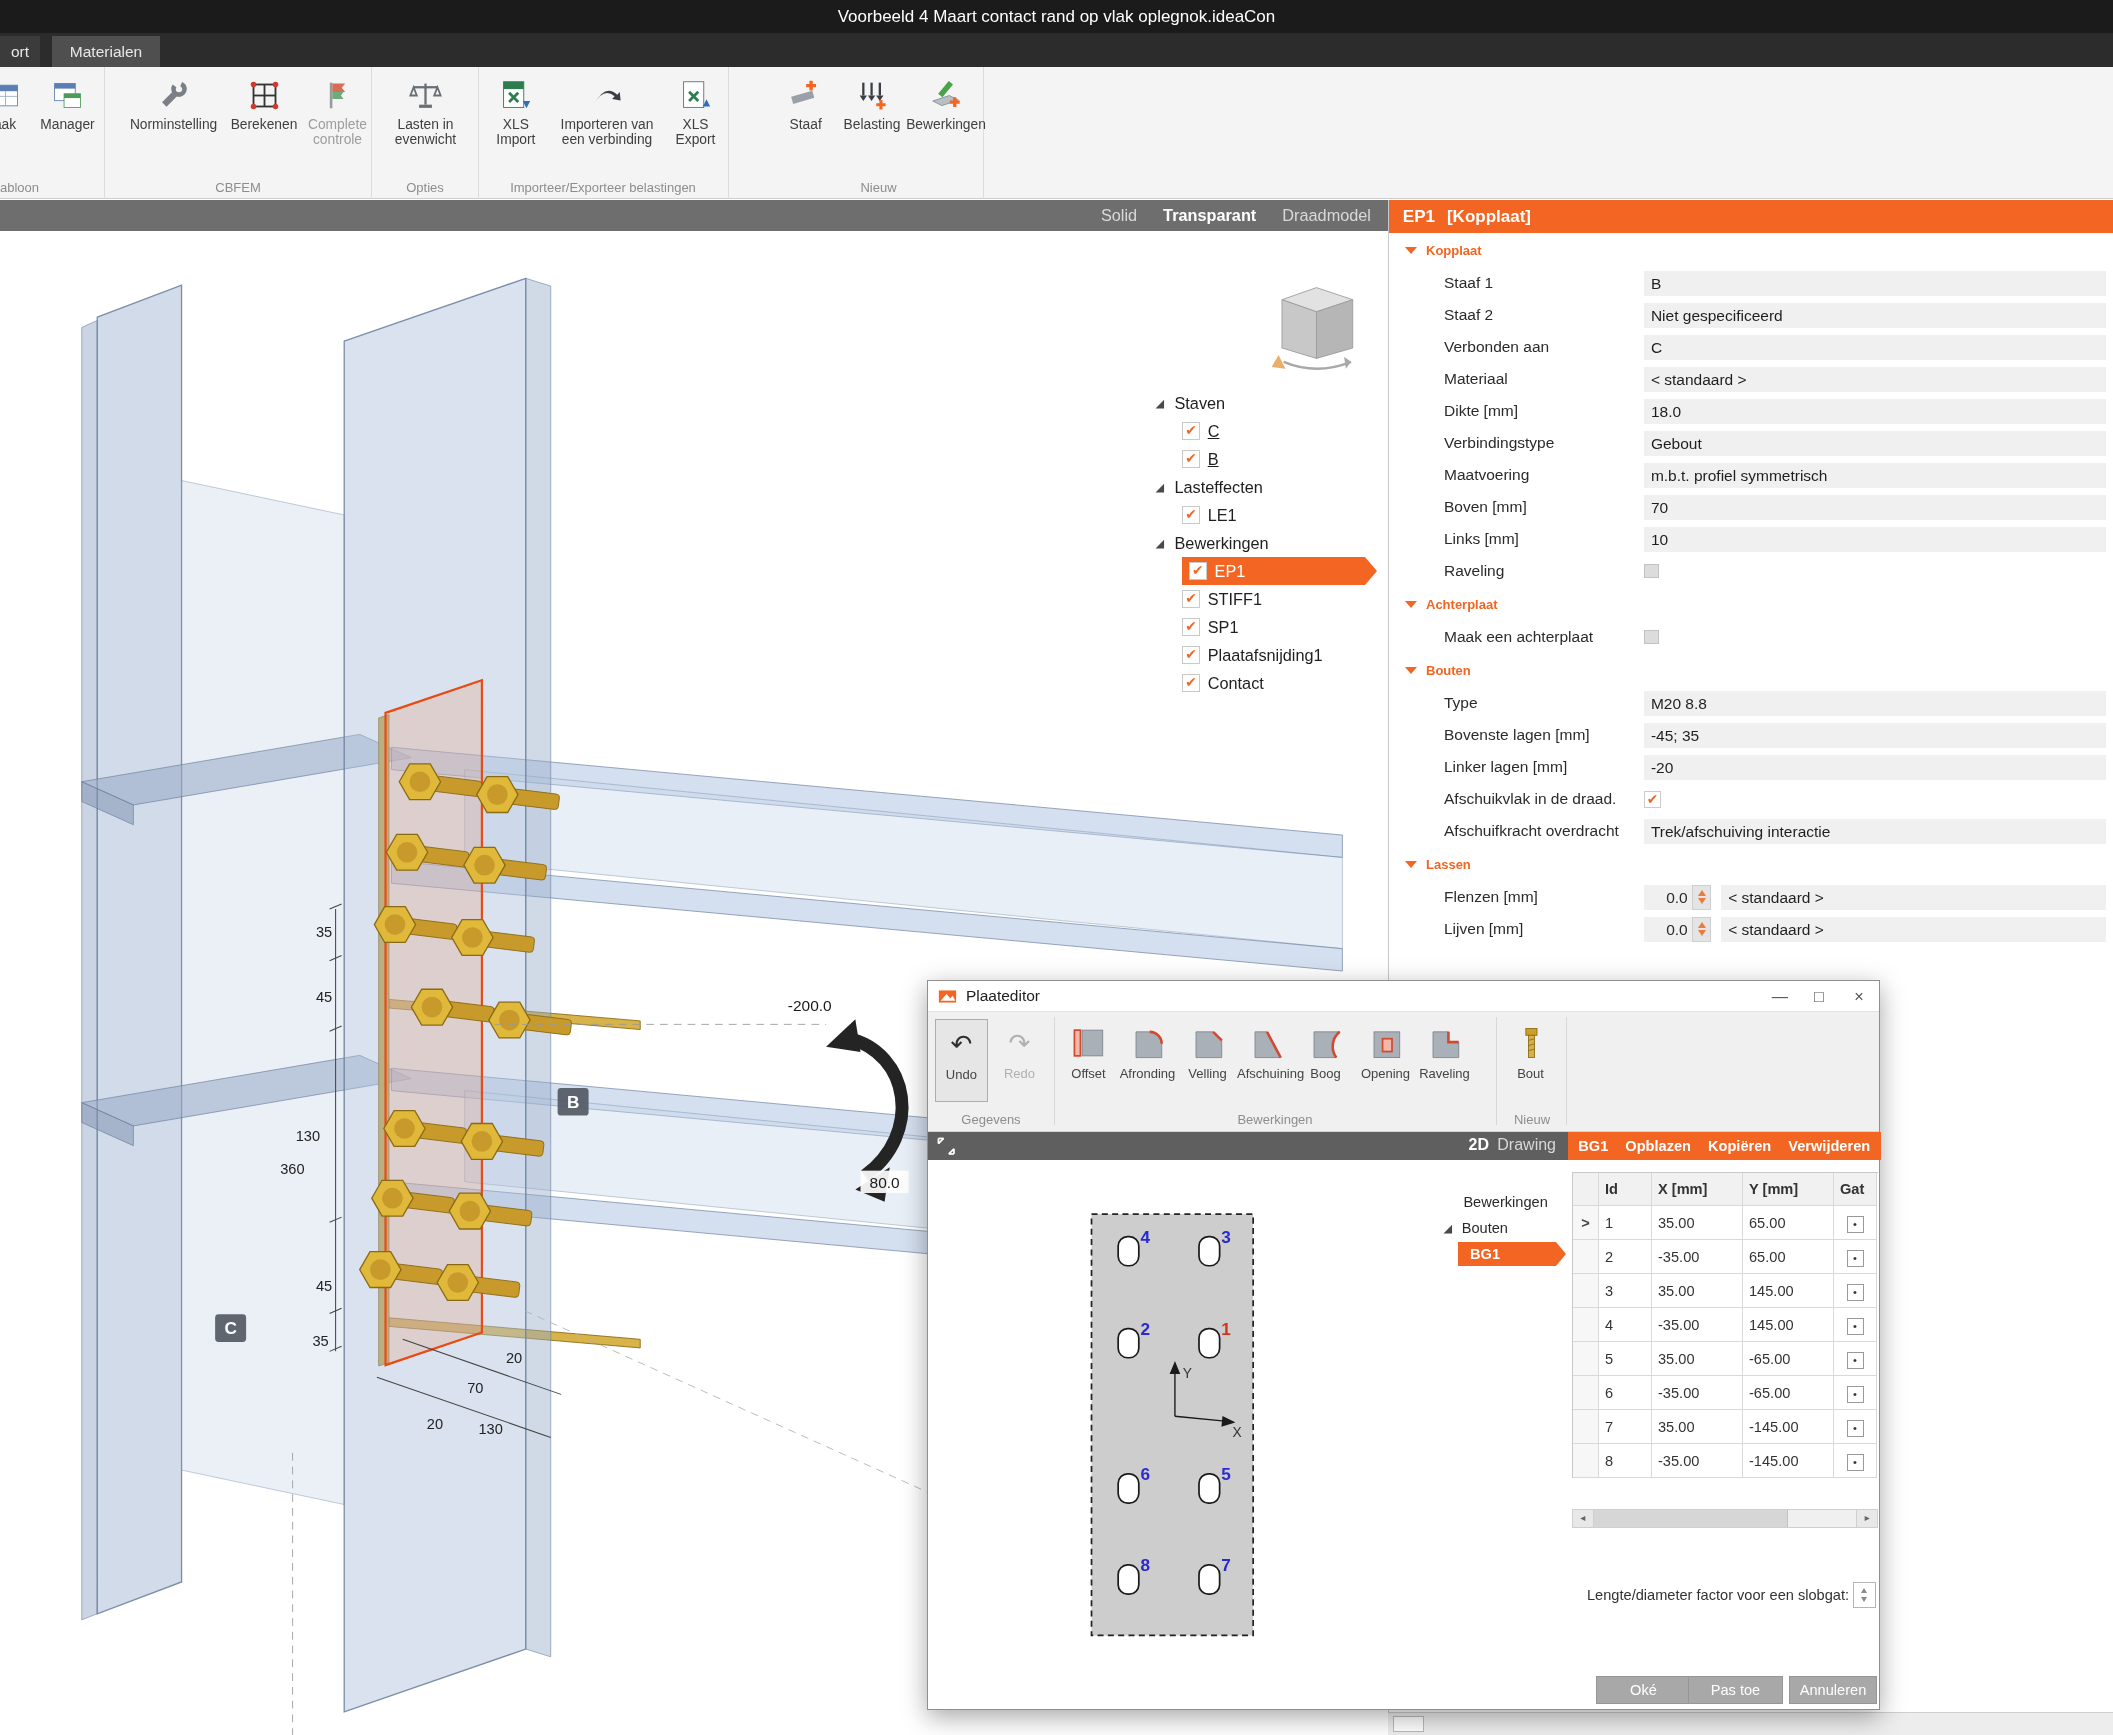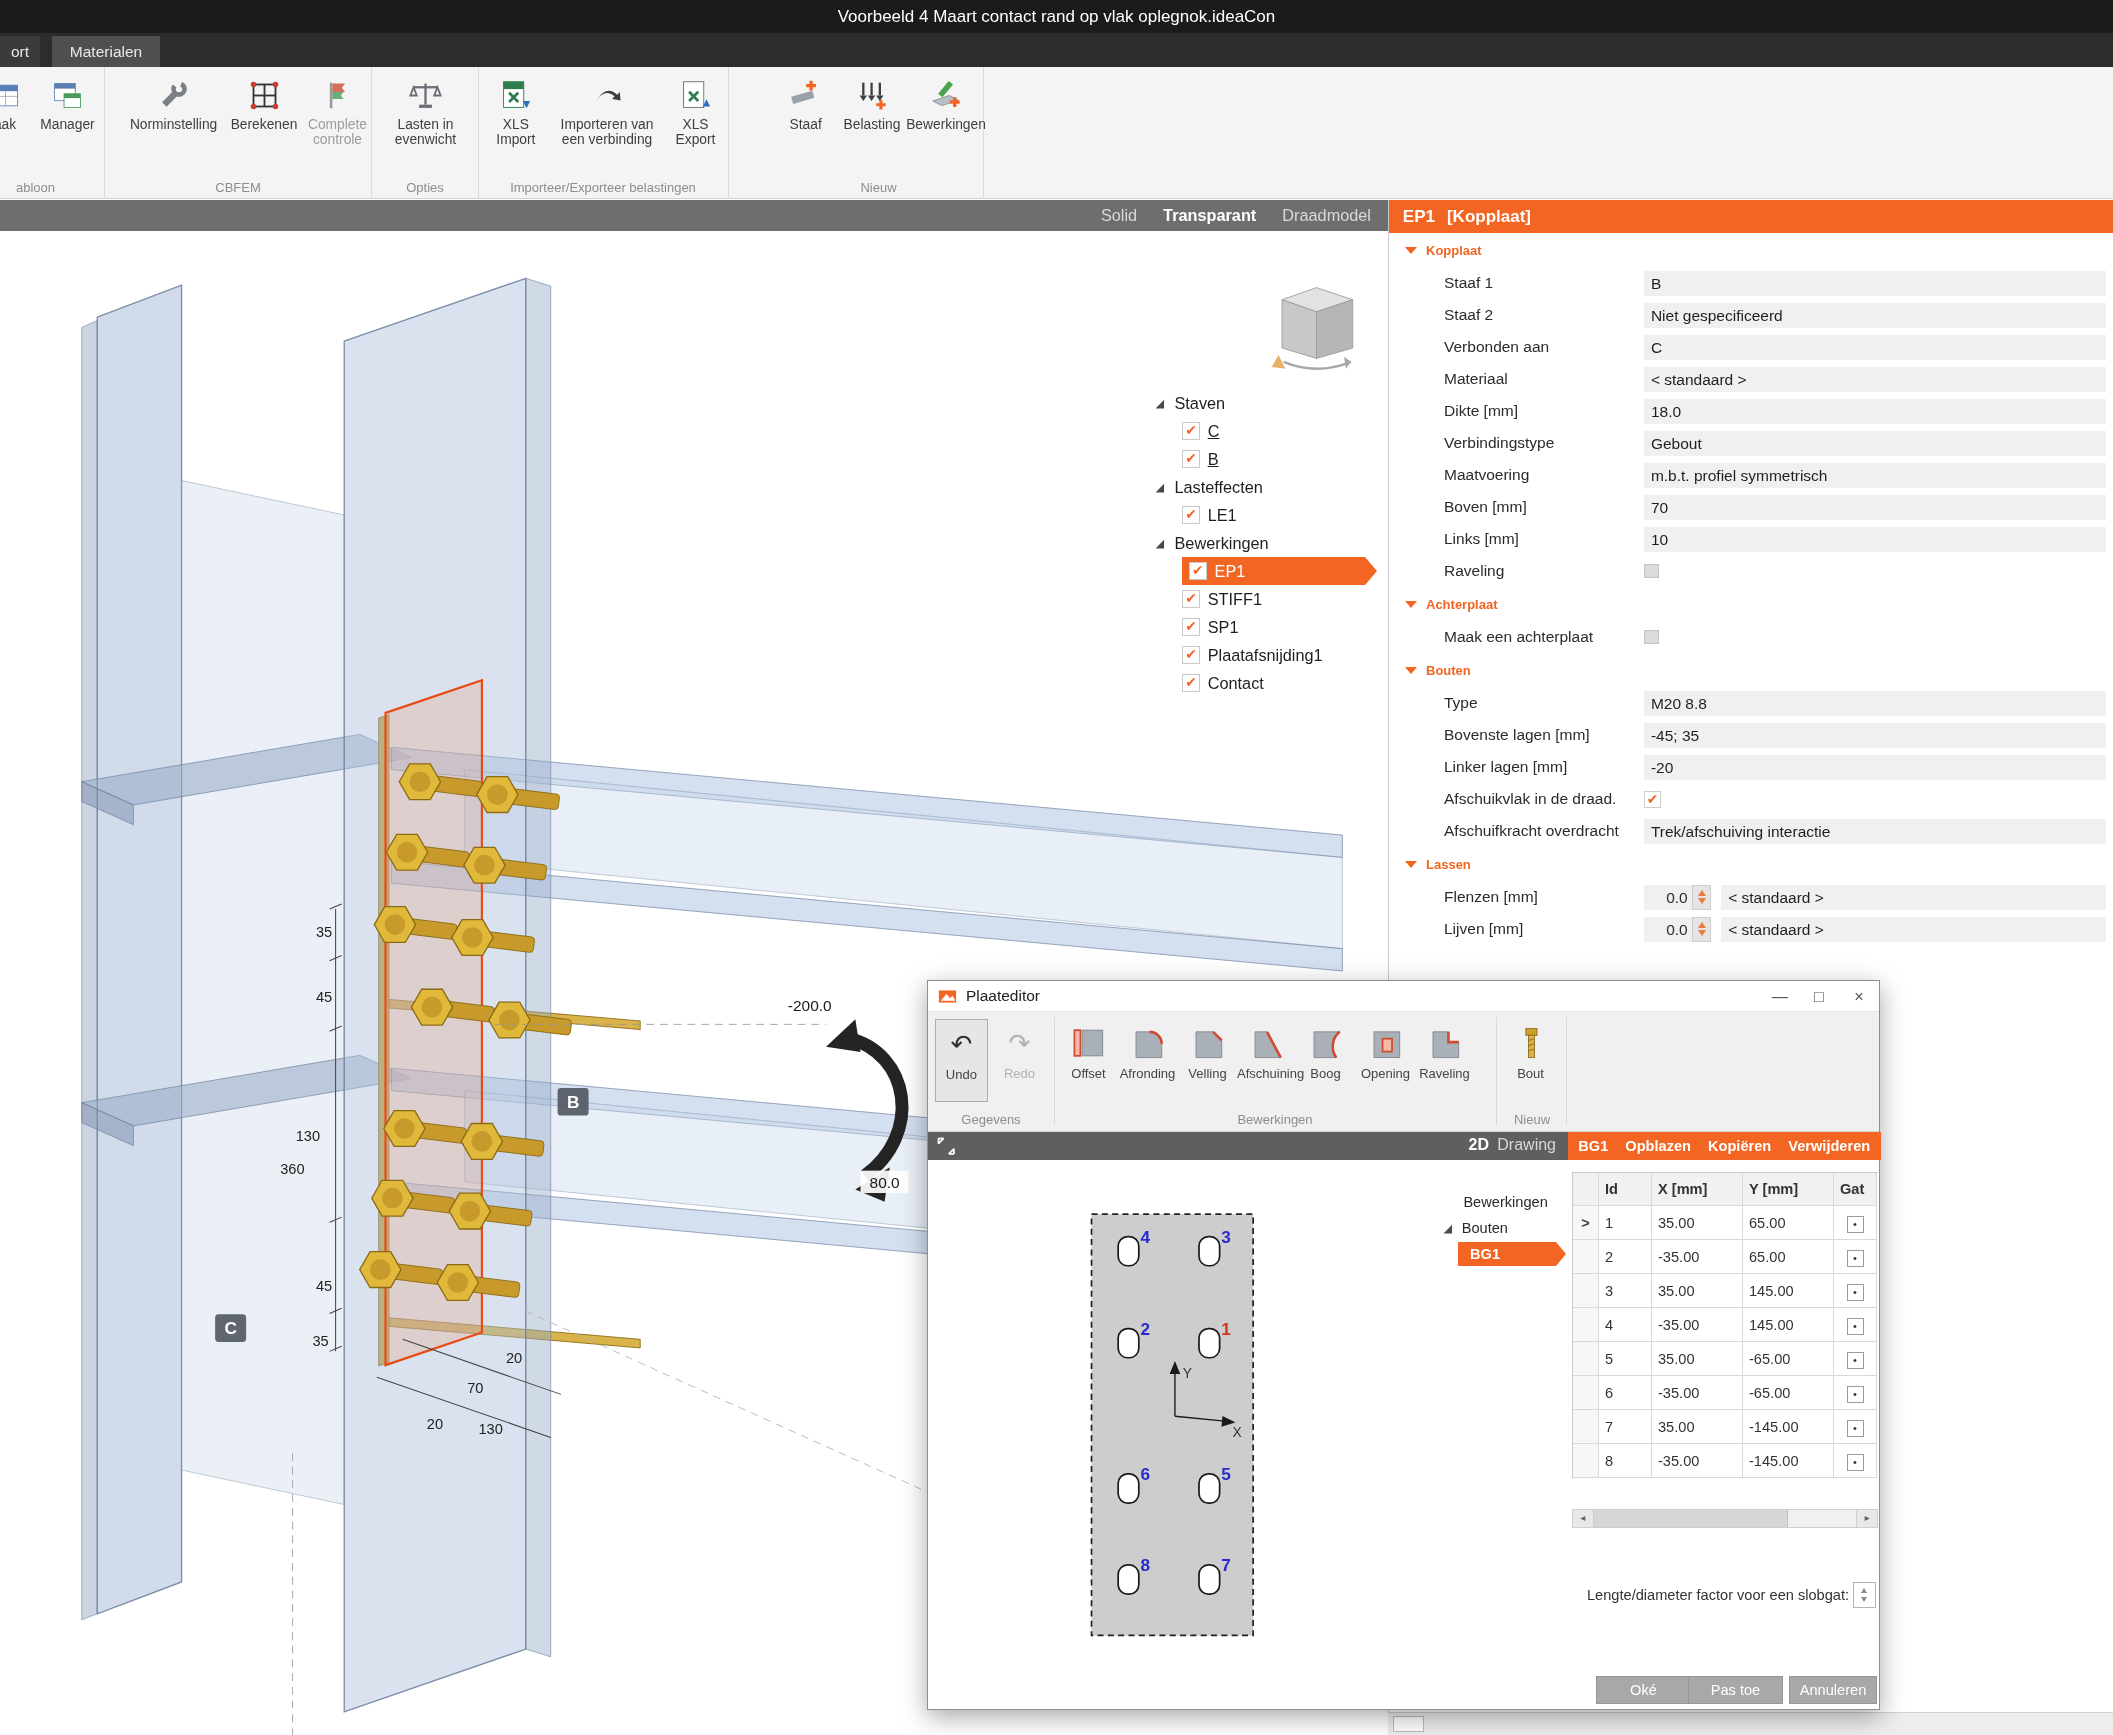--- a/index.html
+++ b/index.html
@@ -158,21 +158,21 @@
         <span class="ic">
           <svg width="31" height="31" viewBox="0 0 36 36">
               <rect x="3" y="4" width="24" height="20" fill="#fff" stroke="#5b7fb4"></rect>
               <rect x="3" y="4" width="24" height="6" fill="#5b7fb4"></rect>
               <rect x="14" y="16" width="19" height="16" fill="#fff" stroke="#4a9a5a"></rect>
               <rect x="14" y="16" width="19" height="5" fill="#4a9a5a"></rect>
             </svg>
         </span>
         <span>Manager</span>
       </div>
-      <div class="rb-label" style="text-align:left;padding-left:16px;">abloon</div>
+      <div class="rb-label" style="text-align:left;padding-left:0;">abloon</div>
     </div>
 
     <div class="rb-group" style="left:105px;width:267px;">
       <div class="rb-btn" style="left:20.6px;width:96px;">
         <span class="ic">
           <svg width="33" height="33" viewBox="0 0 36 36">
               <circle cx="24" cy="11" r="6" fill="none" stroke="#7a7f85" stroke-width="5" stroke-dasharray="22 8"></circle>
               <rect x="5" y="18" width="18" height="7" fill="#7a7f85" transform="rotate(-45 14 21)"></rect>
             </svg>
         </span>

